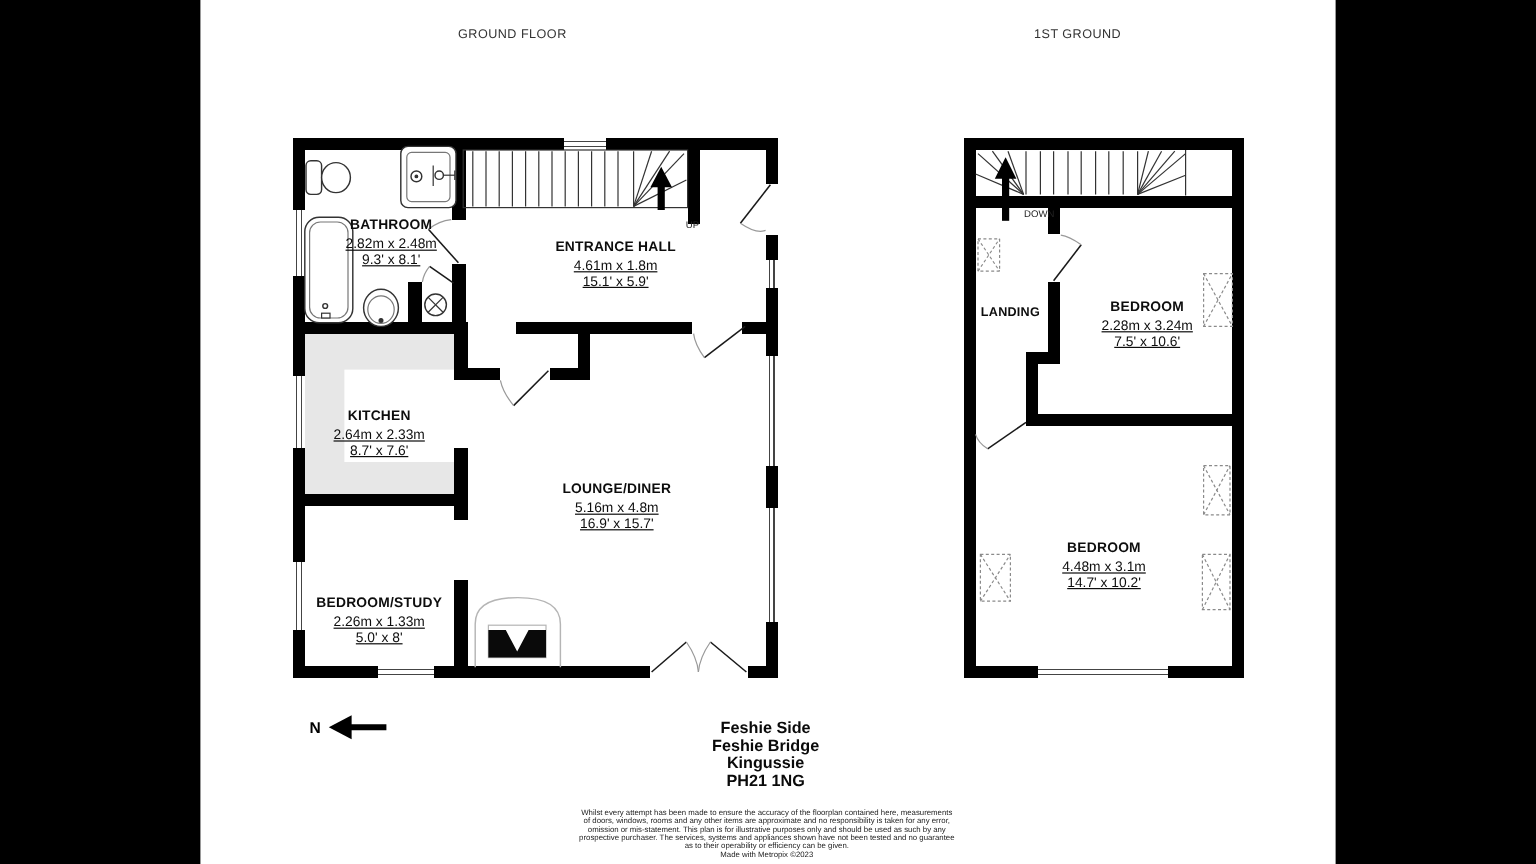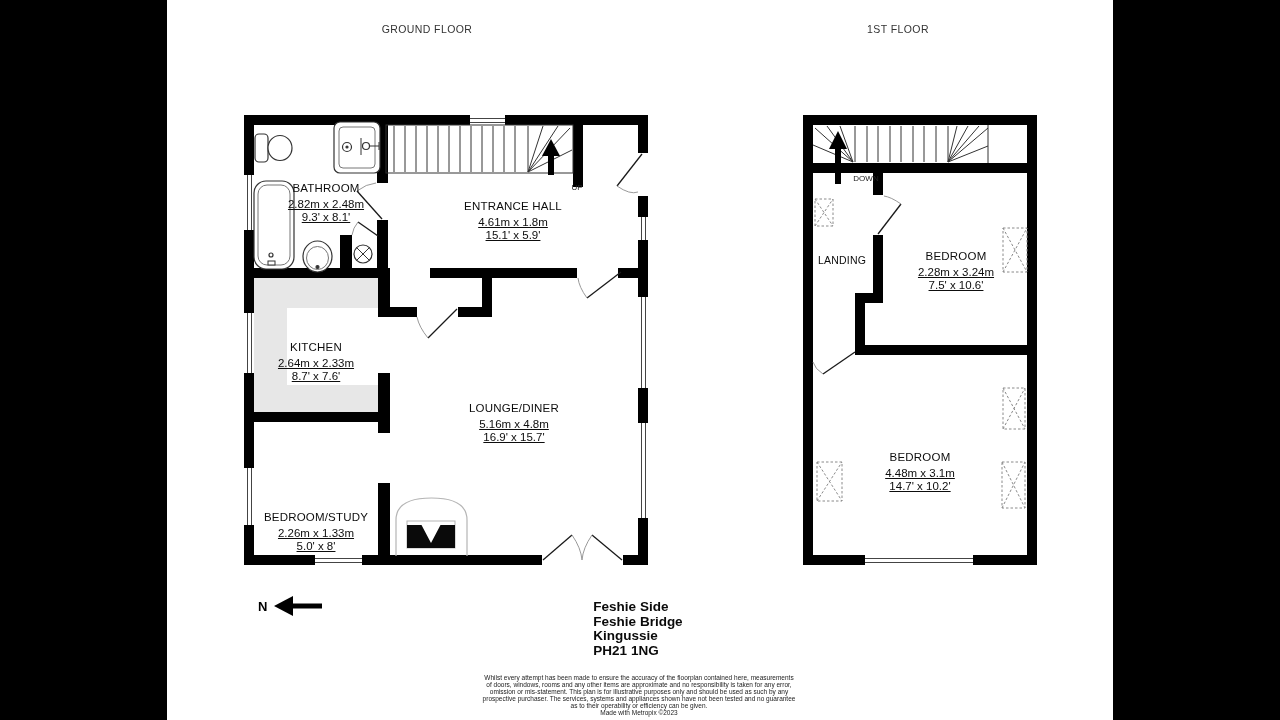--- a/index.html
+++ b/index.html
@@ -8,25 +8,25 @@
     background:#000;font-family:"Liberation Sans",sans-serif;
     -webkit-font-smoothing:antialiased;
   }
   .paper{position:absolute;left:167px;top:0;width:946px;height:720px;background:#fff;}
   svg.plan{position:absolute;left:0;top:0;width:1280px;height:720px;}
   .floor-title{
     position:absolute;transform:translateX(-50%);
     font-size:10.5px;letter-spacing:.4px;color:#333;white-space:nowrap;
   }
   .room-label{position:absolute;transform:translateX(-50%);text-align:center;color:#0d0d0d;white-space:nowrap;}
-  .room-label .rname{font-weight:normal;font-size:11.5px;line-height:14px;margin-bottom:3px;letter-spacing:.2px;}
+  .room-label .rname{font-weight:bold;font-size:11.5px;line-height:14px;margin-bottom:3px;letter-spacing:.2px;}
   .room-label .rdim{font-size:11.5px;line-height:12.5px;text-decoration:underline;}
   .stair-label{position:absolute;transform:translateX(-50%);font-size:8px;color:#222;white-space:nowrap;margin-left:28px;}
   .address{position:absolute;left:638px;top:600px;transform:translateX(-50%);
-    font-weight:bold;font-size:13.5px;line-height:14.5px;color:#0a0a0a;white-space:nowrap;}
+    text-align:center;font-weight:bold;font-size:13.5px;line-height:14.5px;color:#0a0a0a;white-space:nowrap;}
   .disclaimer{position:absolute;left:639px;top:674px;transform:translateX(-50%);
     text-align:center;font-size:6.5px;line-height:7px;color:#222;white-space:nowrap;}
   .north-n{position:absolute;left:258px;top:599px;font-weight:bold;font-size:13px;color:#000;}
 </style>
 </head>
 <body>
 
 <div class="paper"></div>
 
 <svg class="plan" viewBox="0 0 1280 720">
@@ -235,21 +235,21 @@
     </g>
   </g>
 
   <g>
     <line x1="291" y1="606" x2="322" y2="606" stroke="#000" stroke-width="5"></line>
     <polygon points="274,606 293,596 293,616" fill="#000"></polygon>
   </g>
 </svg>
 
 <div class="floor-title" style="left:427px;top:23px">GROUND FLOOR</div>
-<div class="floor-title" style="left:898px;top:23px">1ST FLOOR</div>
+<div class="floor-title" style="left:898px;top:23px">1ST GROUND</div>
 
 <div class="room-label" style="left:326px;top:181px">
   <div class="rname">BATHROOM</div>
   <div class="rdim">2.82m x 2.48m</div>
   <div class="rdim">9.3' x 8.1'</div>
 </div>
 <div class="room-label" style="left:513px;top:199px">
   <div class="rname">ENTRANCE HALL</div>
   <div class="rdim">4.61m x 1.8m</div>
   <div class="rdim">15.1' x 5.9'</div>
@@ -257,21 +257,21 @@
 <div class="room-label" style="left:316px;top:340px">
   <div class="rname">KITCHEN</div>
   <div class="rdim">2.64m x 2.33m</div>
   <div class="rdim">8.7' x 7.6'</div>
 </div>
 <div class="room-label" style="left:514px;top:401px">
   <div class="rname">LOUNGE/DINER</div>
   <div class="rdim">5.16m x 4.8m</div>
   <div class="rdim">16.9' x 15.7'</div>
 </div>
-<div class="room-label" style="left:316px;top:510px">
+<div class="room-label" style="left:316px;top:496px">
   <div class="rname">BEDROOM/STUDY</div>
   <div class="rdim">2.26m x 1.33m</div>
   <div class="rdim">5.0' x 8'</div>
 </div>
 <div class="stair-label" style="left:549px;top:183px">UP</div>
 
 <div class="room-label" style="left:842px;top:253px">
   <div class="rname" style="font-size:10.5px">LANDING</div>
 </div>
 <div class="room-label" style="left:956px;top:249px">

